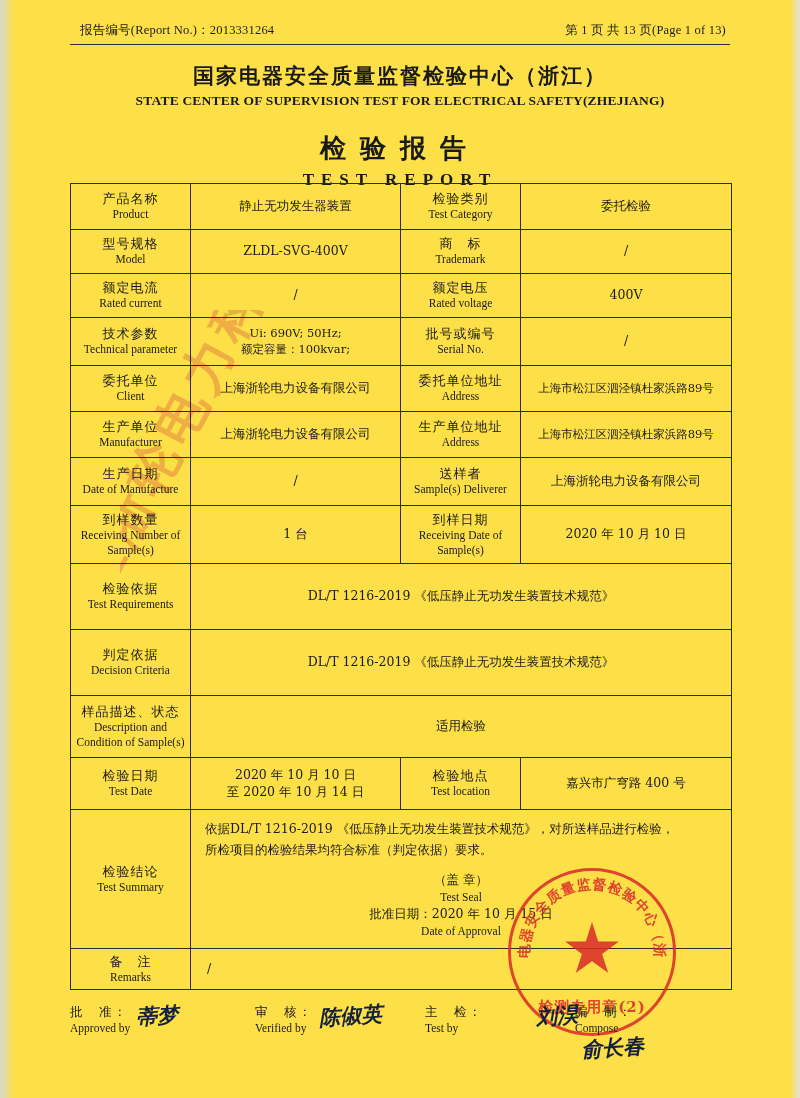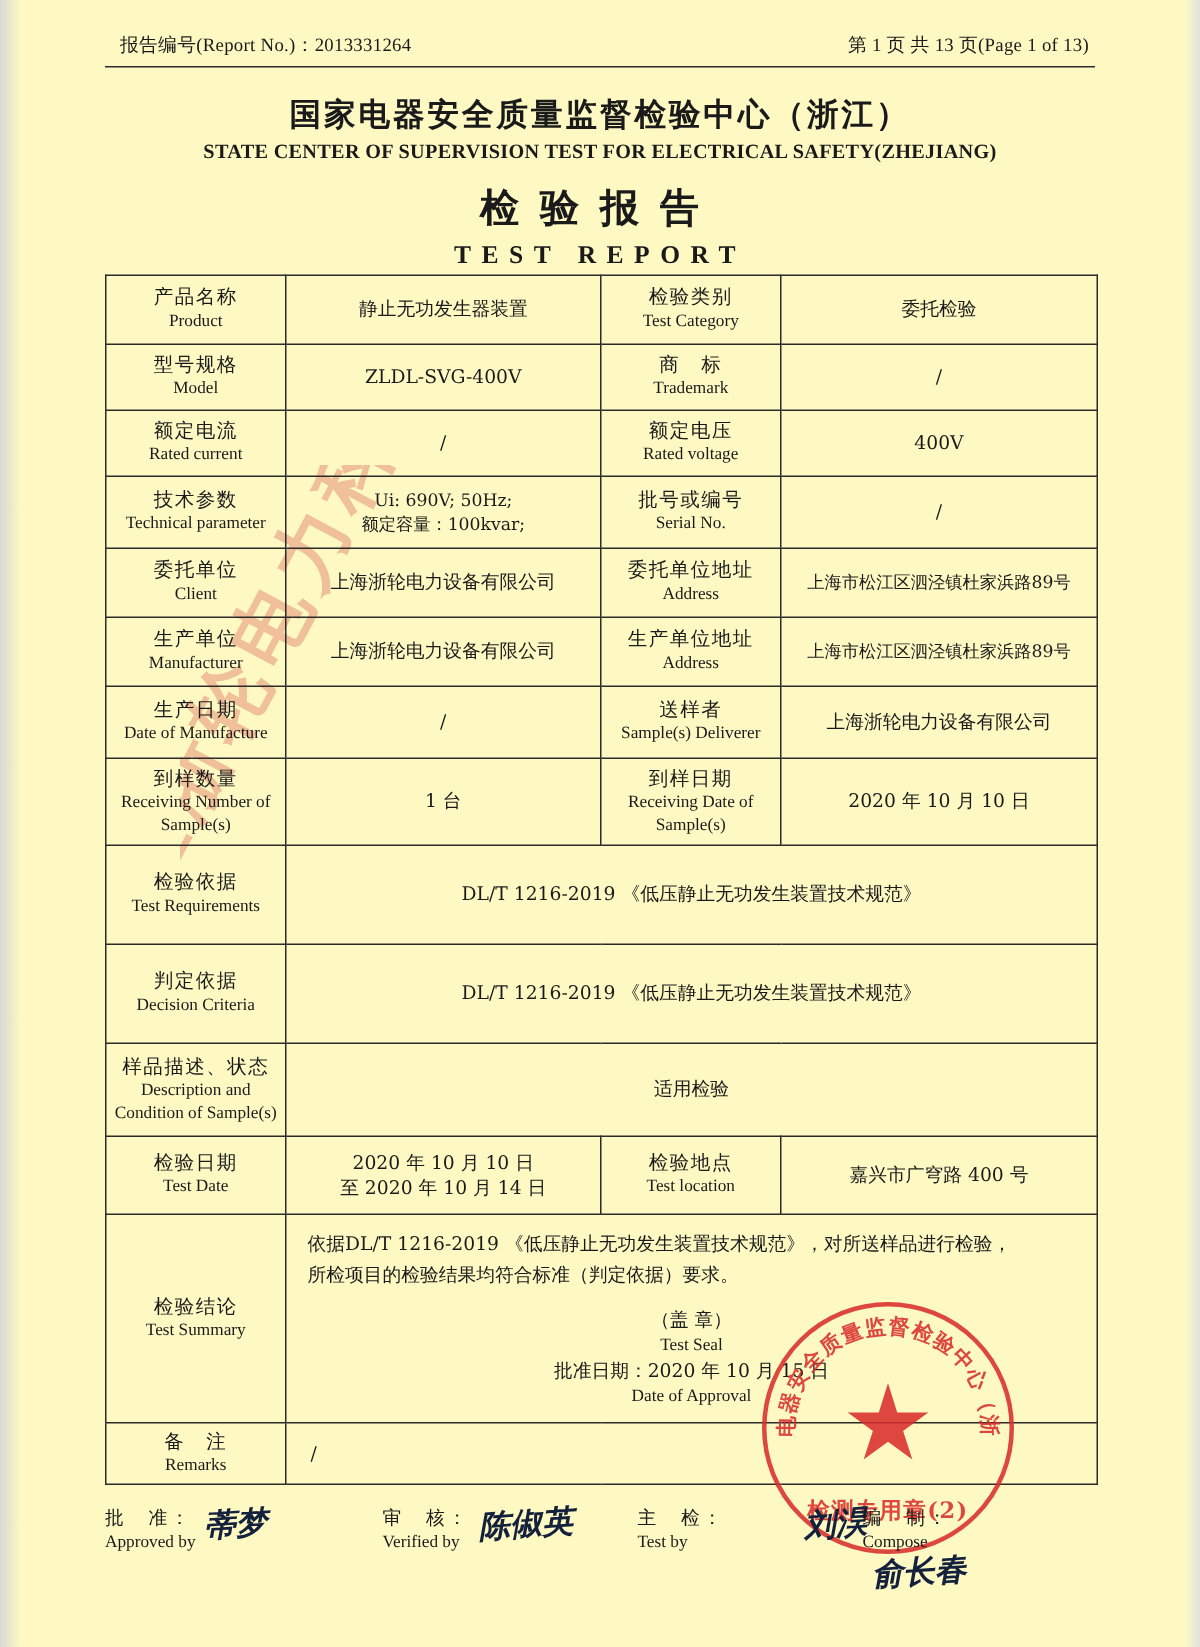--- a/index.html
+++ b/index.html
@@ -13,21 +13,21 @@
     position: relative;
     font-family: "Liberation Serif", "DejaVu Serif", serif;
     color: #1a1a1a;
     overflow: hidden;
   }
   .page {
     position: absolute;
     left: 0; top: 0;
     width: 800px;
     height: 1098px;
-    background: #fef9c3;
+    background: #fde047;
   }
   
   .page::before{
     content:"";
     position:absolute;
     left:0;top:0;width:14px;height:100%;
     background:linear-gradient(to right,#d8d8d4,rgba(255,255,255,0));
     pointer-events:none;
   }
   .page::after{
@@ -76,21 +76,21 @@
     font-size: 13.5px;
     font-weight: bold;
     letter-spacing: .2px;
     margin-top: 3px;
     font-family: "Liberation Serif", serif;
   }
   .doc-cn {
     font-size: 26px;
     font-weight: bold;
     letter-spacing: 14px;
-    margin-top: 12px;
+    margin-top: 22px;
     font-family: "DejaVu Serif", "Liberation Serif", serif;
   }
   .doc-en {
     font-size: 17px;
     font-weight: bold;
     letter-spacing: 7px;
     margin-top: 4px;
   }
 
   table.main {

